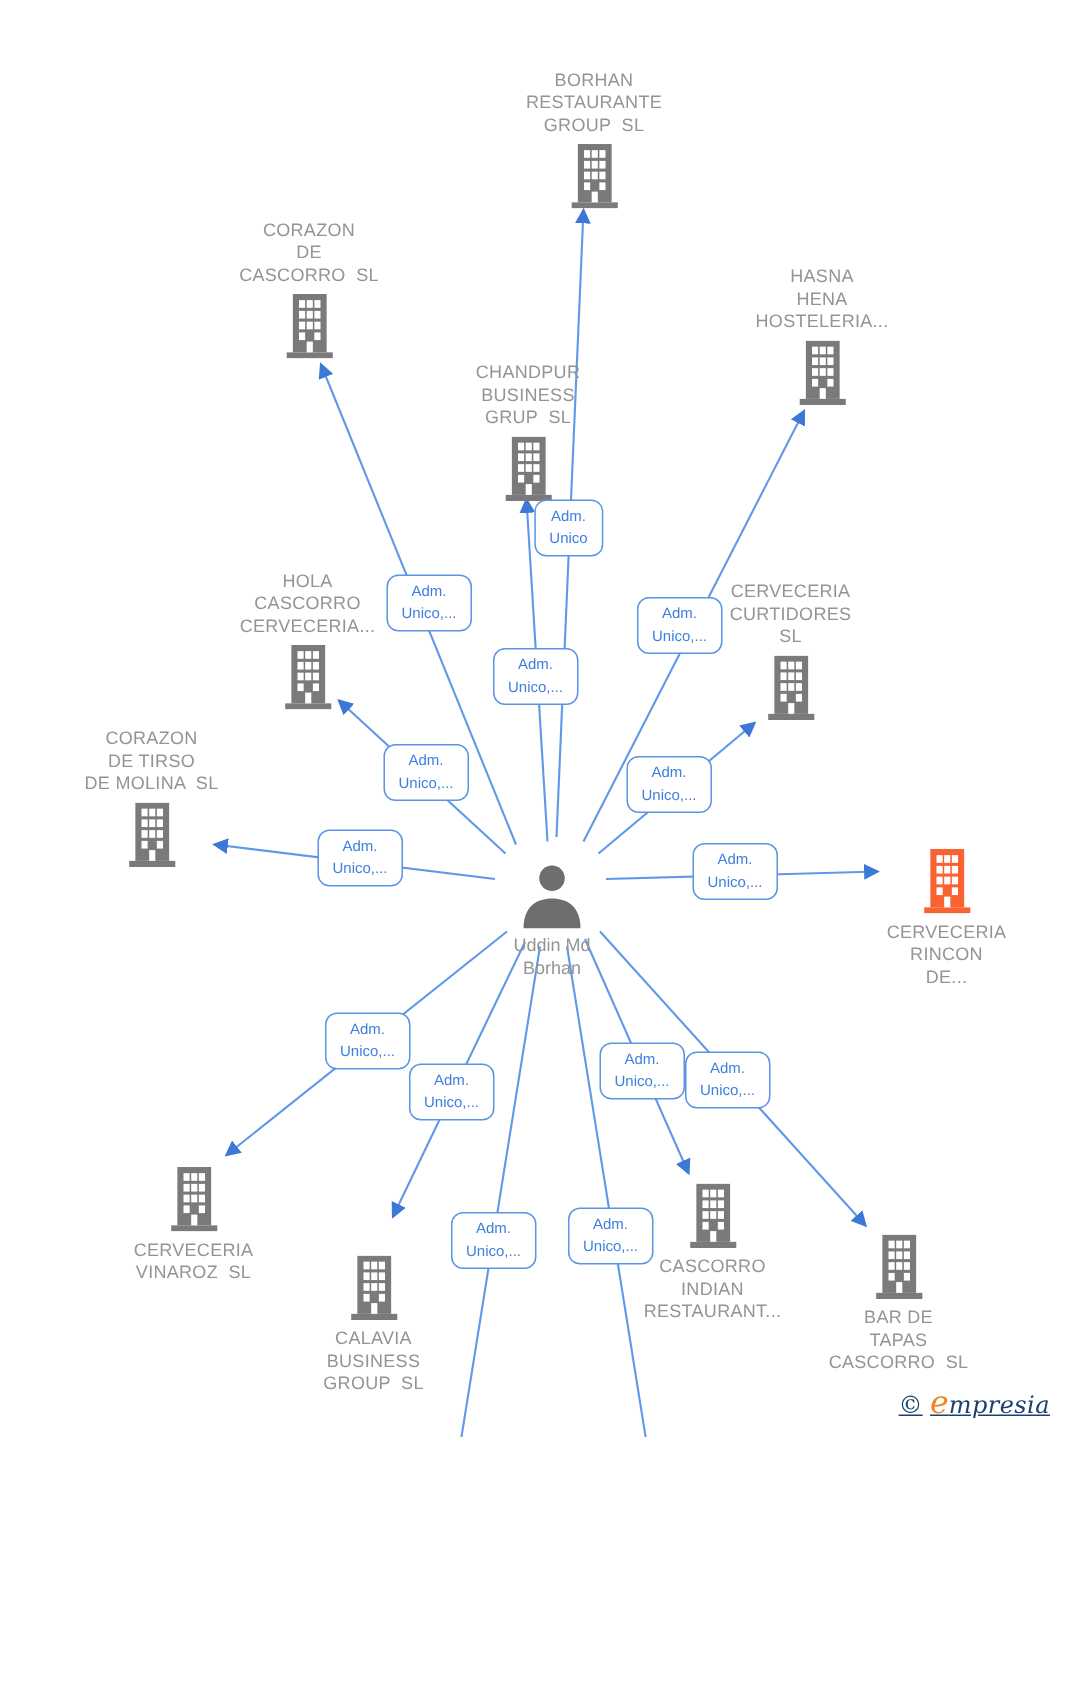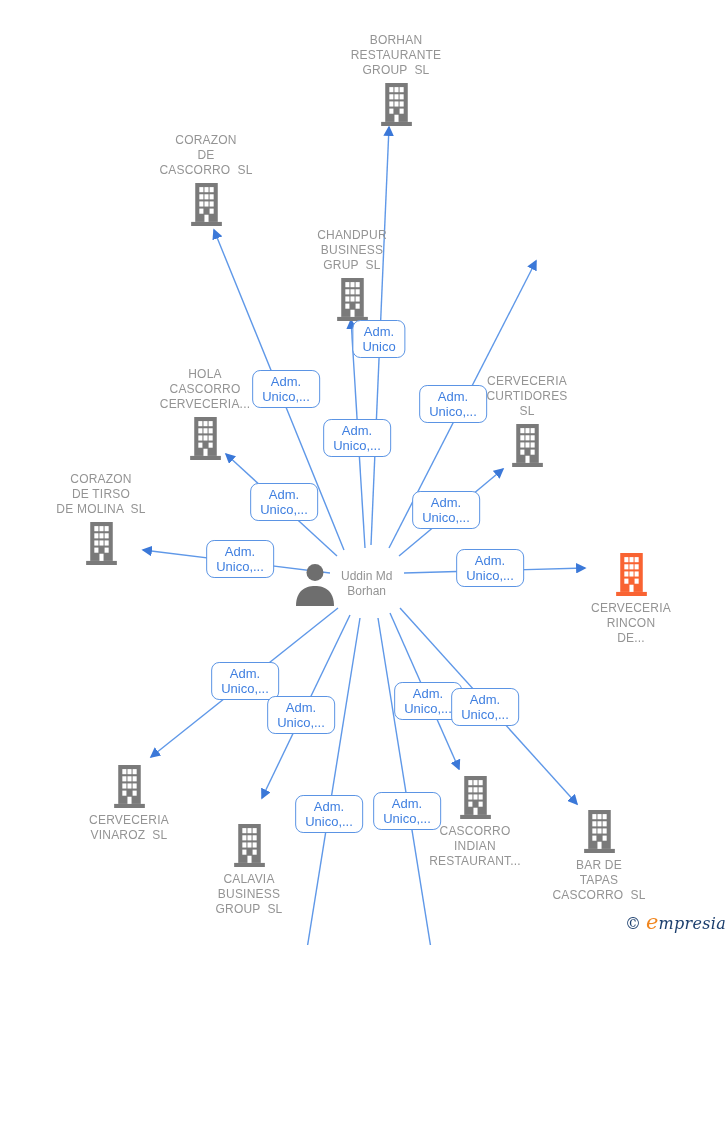--- a/index.html
+++ b/index.html
@@ -1,30 +1,30 @@
 <!DOCTYPE html>
 <html><head>
 <meta charset="utf-8">
 <style>
   html,body{margin:0;padding:0;background:#ffffff;}
   #canvas{position:relative;width:728px;height:945px;background:#ffffff;overflow:hidden;
-          font-family:"Liberation Sans","DejaVu Sans",sans-serif;}
+          font-family:"Liberation Sans","DejaVu Sans",sans-serif;margin-top:13px;}
   svg.edges{position:absolute;left:0;top:0;z-index:1;}
   .node{position:absolute;width:150px;display:flex;flex-direction:column;align-items:center;gap:5px;z-index:2;cursor:pointer;}
   .node-name{font-size:12px;line-height:15px;color:#949494;text-align:center;white-space:pre-wrap;letter-spacing:.2px;}
   .bldg-icon{width:37px;height:43px;color:#7a7a7a;display:block;}
   .node.highlighted .bldg-icon{color:#f96332;}
-  .person{position:absolute;width:150px;display:flex;flex-direction:row;align-items:center;gap:4px;z-index:2;cursor:pointer;}
+  .person{position:absolute;width:150px;display:flex;flex-direction:column;align-items:center;gap:4px;z-index:2;cursor:pointer;}
   .person-icon{width:44px;height:44px;color:#6e6e6e;display:block;}
   .person-name{font-size:12px;line-height:15px;color:#949494;text-align:center;white-space:pre-wrap;}
   .edge-label{position:absolute;transform:translate(-50%,-50%);z-index:3;background:#ffffff;
               border:1.5px solid #5b94e4;border-radius:8px;padding:3px 9px;
-              font-size:13px;line-height:15px;color:#3f7fe0;text-align:center;white-space:pre;cursor:pointer;}
-  .watermark{position:absolute;right:2px;bottom:11px;z-index:4;font-family:"DejaVu Serif",serif;
-             font-style:italic;font-size:16px;color:#1c3f6e;cursor:pointer;}
+              font-size:10px;line-height:15px;color:#3f7fe0;text-align:center;white-space:pre;cursor:pointer;}
+  .watermark{position:absolute;right:28px;bottom:11px;z-index:4;font-family:"DejaVu Serif",serif;
+             font-style:italic;font-size:16px;color:#1c3f6e;cursor:pointer;text-decoration:underline;}
   .wm-copy{margin-right:5px;}
   .wm-e{color:#f0861f;font-size:21px;}
   .wm-rest{letter-spacing:.3px;}
 </style>
 </head>
 <body>
 
 <div id="canvas">
 
   <svg class="edges" width="728" height="1125" aria-hidden="true">
@@ -82,20 +82,28 @@
       </svg>
   </div>
   <div class="node above" style="left:131px;top:133px">
     <div class="node-name">CORAZON
 DE
 CASCORRO  SL</div>
     <svg class="bldg-icon" viewBox="0 0 36 42">
         <use href="#bldg"></use>
       </svg>
   </div>
+  <div class="node above" style="left:473px;top:164px">
+    <div class="node-name">HASNA
+HENA
+HOSTELERIA...</div>
+    <svg class="bldg-icon" viewBox="0 0 36 42">
+        <use href="#bldg"></use>
+      </svg>
+  </div>
   <div class="node above" style="left:277px;top:228px">
     <div class="node-name">CHANDPUR
 BUSINESS
 GRUP  SL</div>
     <svg class="bldg-icon" viewBox="0 0 36 42">
         <use href="#bldg"></use>
       </svg>
   </div>
   <div class="node above" style="left:130px;top:367px">
     <div class="node-name">HOLA

